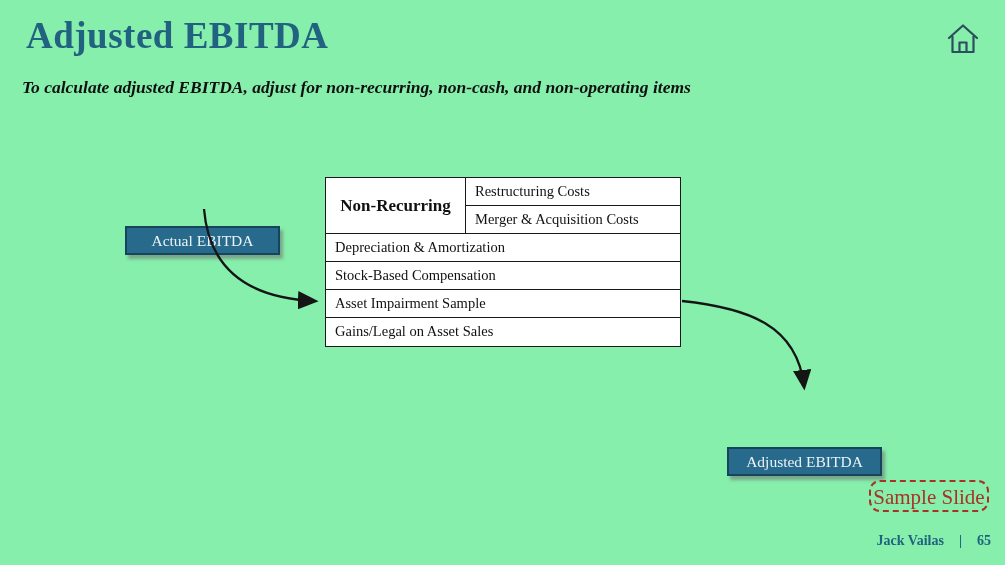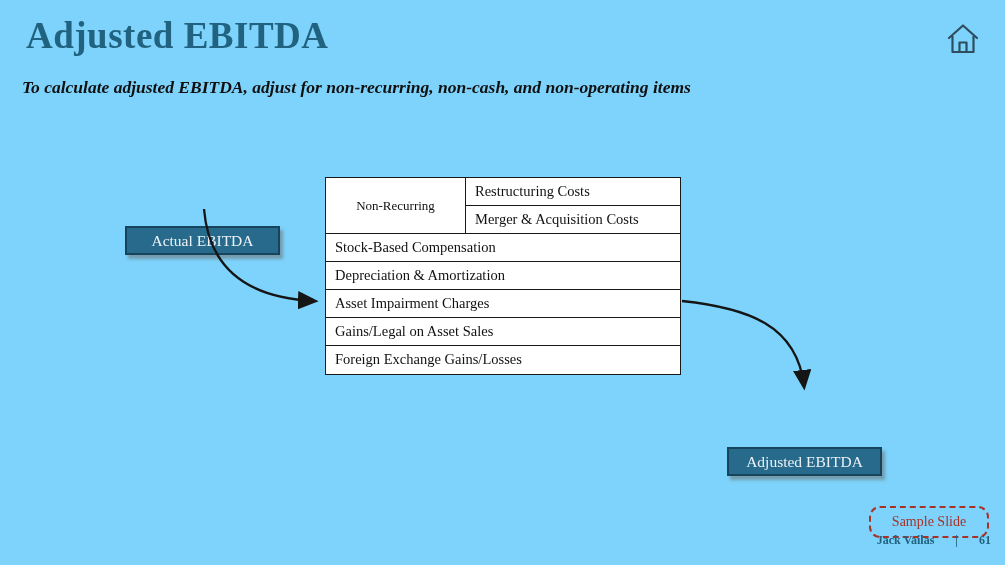--- a/index.html
+++ b/index.html
@@ -11,21 +11,21 @@
   }
   * { box-sizing: border-box; }
   html, body { margin: 0; padding: 0; }
   body {
     width: 1005px; height: 565px;
     background: #ffffff;
     font-family: "Liberation Serif", "DejaVu Serif", serif;
     position: relative;
     overflow: hidden;
   }
-  .slide { position: absolute; inset: 0; background: #7dd3fc; }
+  .slide { position: absolute; inset: 0; background: #86efac; }
 
   .title {
     position: absolute; left: 26px; top: 14px;
     font-size: 37px; font-weight: bold;
     color: var(--accent-teal);
     letter-spacing: 0.5px;
     white-space: nowrap;
   }
   .subtitle {
     position: absolute; left: 22px; top: 77px;
@@ -57,49 +57,49 @@
     width: 356px;
     border: 1px solid var(--line-black);
     background: #fff;
     color: #111;
   }
   .group { display: flex; border-bottom: 1px solid var(--line-black); }
   .group:last-child { border-bottom: none; }
   .cat-cell {
     width: 140px; border-right: 1px solid var(--line-black);
     display: flex; align-items: center; justify-content: center;
-    font-weight: normal; font-size: 13px;
+    font-weight: bold; font-size: 17px;
   }
   .item-col { flex: 1; display: flex; flex-direction: column; }
   .item-cell {
     height: 27.7px; line-height: 26.5px;
     padding-left: 9px;
     font-size: 14.5px;
     border-bottom: 1px solid var(--line-black);
     white-space: nowrap; overflow: hidden;
   }
   .item-cell:last-child { border-bottom: none; }
 
   .arrows { position: absolute; inset: 0; pointer-events: none; }
 
   .sample-badge {
-    position: absolute; left: 869px; top: 506px;
+    position: absolute; left: 869px; top: 480px;
     width: 120px; height: 32px;
     border: 2px dashed var(--badge-red);
     border-radius: 11px;
     color: var(--badge-red);
-    font-size: 14px;
-    display: flex; align-items: center; justify-content: center;
+    font-size: 21px;
+    display: flex; align-items: flex-end; justify-content: center;
     white-space: nowrap;
   }
   .footer {
     position: absolute; right: 14px; top: 533px;
-    display: flex; align-items: flex-end; gap: 21px;
+    display: flex; align-items: flex-end; gap: 15px;
     color: var(--accent-teal);
-    font-size: 12px; font-weight: bold;
+    font-size: 14px; font-weight: bold;
   }
 </style>
 </head>
 <body>
 
 <div class="slide">
 
   <div class="title">Adjusted EBITDA</div>
   <div class="subtitle">To calculate adjusted EBITDA, adjust for non-recurring, non-cash, and non-operating items</div>
 
@@ -116,29 +116,28 @@
   <div class="adj-table">
     <div class="group">
       <div class="cat-cell">Non-Recurring</div>
       <div class="item-col">
         <div class="item-cell">Restructuring Costs</div>
         <div class="item-cell">Merger &amp; Acquisition Costs</div>
       </div>
     </div>
     <div class="group">
       <div class="item-col">
+        <div class="item-cell">Depreciation &amp; Amortization</div>
         <div class="item-cell">Stock-Based Compensation</div>
-        <div class="item-cell">Depreciation &amp; Amortization</div>
-        <div class="item-cell">Asset Impairment Charges</div>
+        <div class="item-cell">Asset Impairment Sample</div>
       </div>
     </div>
     <div class="group">
       <div class="item-col">
         <div class="item-cell">Gains/Legal on Asset Sales</div>
-        <div class="item-cell">Foreign Exchange Gains/Losses</div>
       </div>
     </div>
   </div>
 
   <svg class="arrows" width="1005" height="565" viewBox="0 0 1005 565">
     <defs>
       <marker id="arrowhead" markerWidth="9" markerHeight="8" refX="7" refY="4" orient="auto">
         <path d="M0,0 L9,4 L0,8 Z" fill="#151515"></path>
       </marker>
     </defs>
@@ -150,16 +149,16 @@
     <span>Adjusted EBITDA</span>
   </div>
 
   <div class="sample-badge">
     <span>Sample Slide</span>
   </div>
 
   <div class="footer">
     <span>Jack Vailas</span>
     <span>|</span>
-    <span>61</span>
+    <span>65</span>
   </div>
 
 </div>
 
 </body></html>

